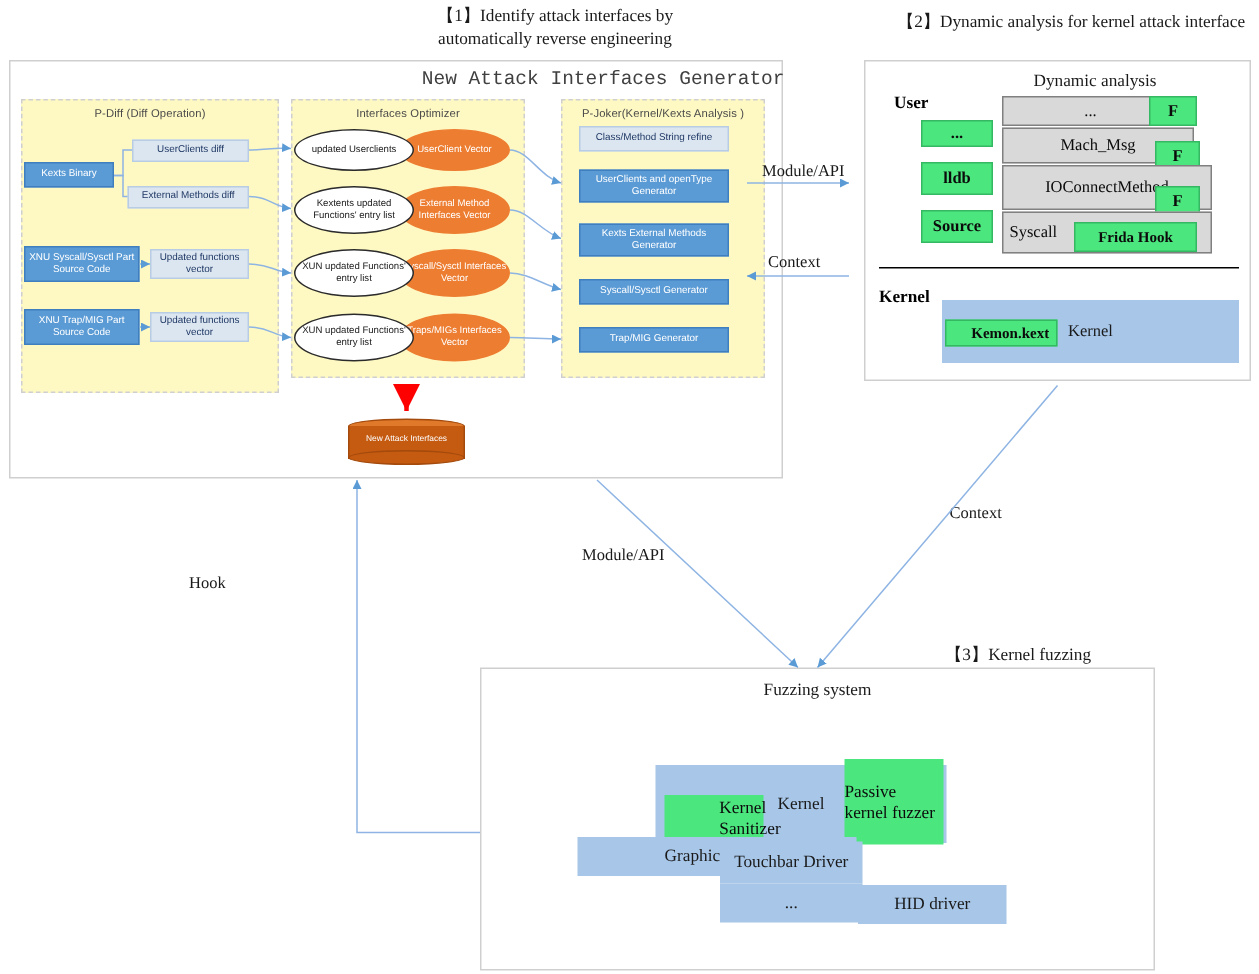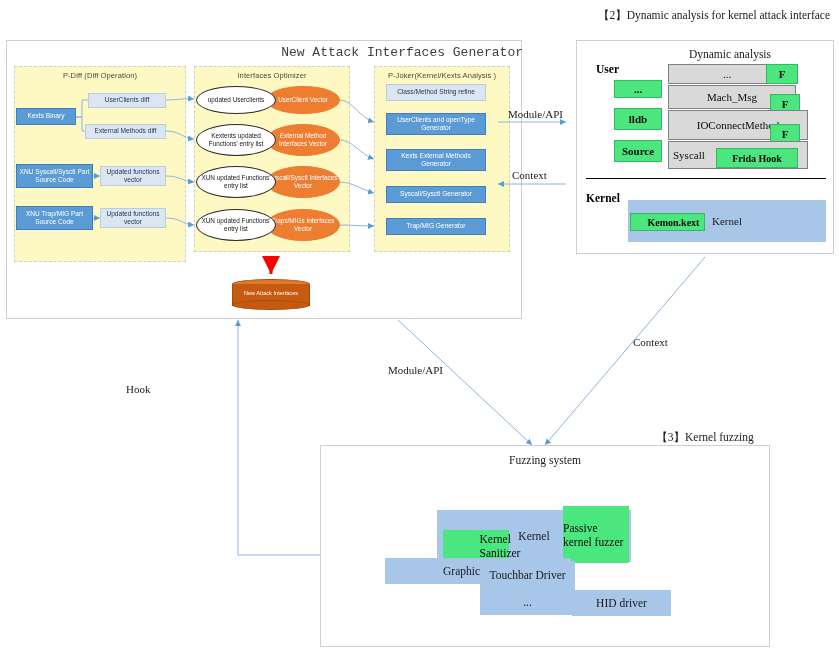--- a/index.html
+++ b/index.html
@@ -53,20 +53,22 @@
 
   
   .clabel{font-family:"Liberation Serif",serif;font-size:11px;color:#1a1a1a;white-space:nowrap;}
 
   svg.ov{position:absolute;left:0;top:0;width:839px;height:649px;pointer-events:none;}
 </style>
 </head>
 <body>
 
 <div class="abs caption" style="left:200px;top:4px;width:340px;">
+  <div>【1】Identify attack interfaces by</div>
+  <div>automatically reverse engineering</div>
 </div>
 
 <div class="abs caption" style="left:590px;top:8px;width:248px;">【2】Dynamic analysis for kernel attack interface</div>
 
 <div class="abs panel" style="left:6px;top:40px;width:516px;height:279px;">
   <div class="abs" style="left:0;top:4px;width:516px;text-align:right;font-family:Liberation Mono, monospace;font-size:13px;color:#404040;">New Attack Interfaces Generator</div>
 </div>
 
 <div class="abs grp" style="left:14px;top:66px;width:172px;height:196px;">
   <div class="grp-title">P-Diff (Diff Operation)</div>
@@ -141,21 +143,21 @@
 </div>
 <div class="abs green" style="left:716px;top:148px;width:82px;height:20px;font-size:10px;">Frida Hook</div>
 
 <div class="abs" style="left:586px;top:178px;width:240px;height:1px;background:#000;"></div>
 
 <div class="abs serif-b" style="left:586px;top:192px;font-size:11.5px;">Kernel</div>
 
 <div class="abs kernbar" style="left:628px;top:200px;width:198px;height:42px;">Kernel</div>
 <div class="abs green" style="left:630px;top:213px;width:75px;height:18px;font-size:10px;padding-left:12px;">Kemon.kext</div>
 
-<div class="abs caption" style="left:630px;top:430px;width:150px;text-align:center;font-family:Liberation Serif, serif;">【3】Kernel fuzzing</div>
+<div class="abs caption" style="left:630px;top:430px;width:150px;text-align:left;font-family:Liberation Serif, serif;">【3】Kernel fuzzing</div>
 
 <div class="abs panel" style="left:320px;top:445px;width:450px;height:202px;"></div>
 <div class="abs" style="left:320px;top:454px;width:450px;text-align:center;font-family:'Liberation Serif',serif;font-size:11.5px;color:#1a1a1a;">Fuzzing system</div>
 
 <div class="abs fblue" style="left:437px;top:510px;width:194px;height:52px;">Kernel</div>
 <div class="abs fgreen" style="left:443px;top:530px;width:66px;height:32px;padding-left:48px;">Kernel Sanitizer</div>
 <div class="abs fgreen" style="left:563px;top:506px;width:66px;height:57px;">Passive kernel fuzzer</div>
 
 <div class="abs fblue" style="left:385px;top:558px;width:186px;height:26px;">Graphic Driver</div>
 <div class="abs fblue" style="left:572px;top:590px;width:99px;height:26px;">HID driver</div>

